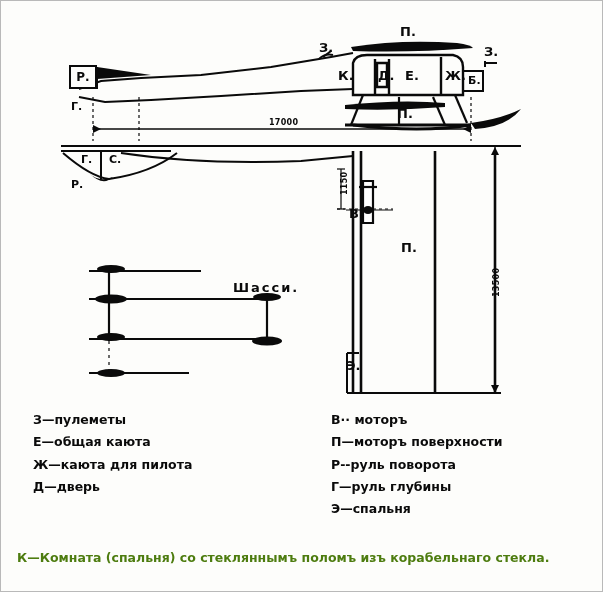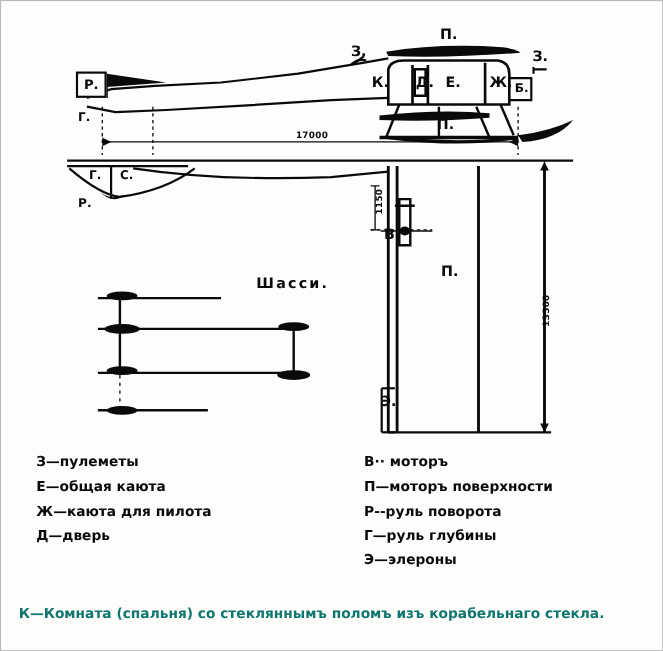--- a/index.html
+++ b/index.html
@@ -18,35 +18,35 @@
   .partlbl{font-size:13px;}
   .partlbl-sm{font-size:11px;}
   .boxlbl{
     position:absolute;border:2px solid #0a0a0a;background:#fdfdfb;
     font-family:"DejaVu Sans",sans-serif;font-weight:bold;font-size:12px;
     color:#0a0a0a;display:flex;align-items:center;justify-content:center;
     line-height:1;
   }
   .section-title{
     position:absolute;font-family:"DejaVu Sans",sans-serif;font-weight:bold;
-    font-size:13px;letter-spacing:2px;color:#0a0a0a;white-space:pre;
+    font-size:13px;letter-spacing:2px;color:#0a0a0a;white-space:pre;margin-top:29px;
   }
   .rot{transform-origin:0 0;}
   #legend{position:absolute;left:0;top:404px;width:603px;height:188px;}
   .legcol{position:absolute;top:8px;}
   #legcol-left{left:32px;width:300px;}
   #legcol-right{left:330px;width:265px;}
   .legrow{
     font-family:"DejaVu Sans",sans-serif;font-weight:bold;font-size:12.5px;
     color:#0a0a0a;margin-bottom:8.5px;white-space:nowrap;line-height:1.1;
   }
   #legend-note{
     position:absolute;left:16px;top:146px;
     font-family:"DejaVu Sans",sans-serif;font-weight:bold;font-size:12.5px;
-    color:#0f766e;white-space:nowrap;line-height:1.1;
+    color:#4d7c0f;white-space:nowrap;line-height:1.1;
   }
 </style>
 </head>
 <body>
 
 <div id="page">
 
   <svg id="svgroot" viewBox="0 0 603 592">
     <g stroke="#0a0a0a" fill="none" stroke-linecap="butt">
 
@@ -228,19 +228,19 @@
       <div class="legrow">Е—общая каюта</div>
       <div class="legrow">Ж—каюта для пилота</div>
       <div class="legrow">Д—дверь</div>
     </div>
 
     <div class="legcol" id="legcol-right">
       <div class="legrow">В·· моторъ</div>
       <div class="legrow">П—моторъ поверхности</div>
       <div class="legrow">Р--руль поворота</div>
       <div class="legrow">Г—руль глубины</div>
-      <div class="legrow">Э—элероны</div>
+      <div class="legrow">Э—спальня</div>
     </div>
 
     <div id="legend-note">К—Комната (спальня) со стекляннымъ поломъ изъ корабельнаго стекла.</div>
   </div>
 
 </div>
 
 </body></html>

